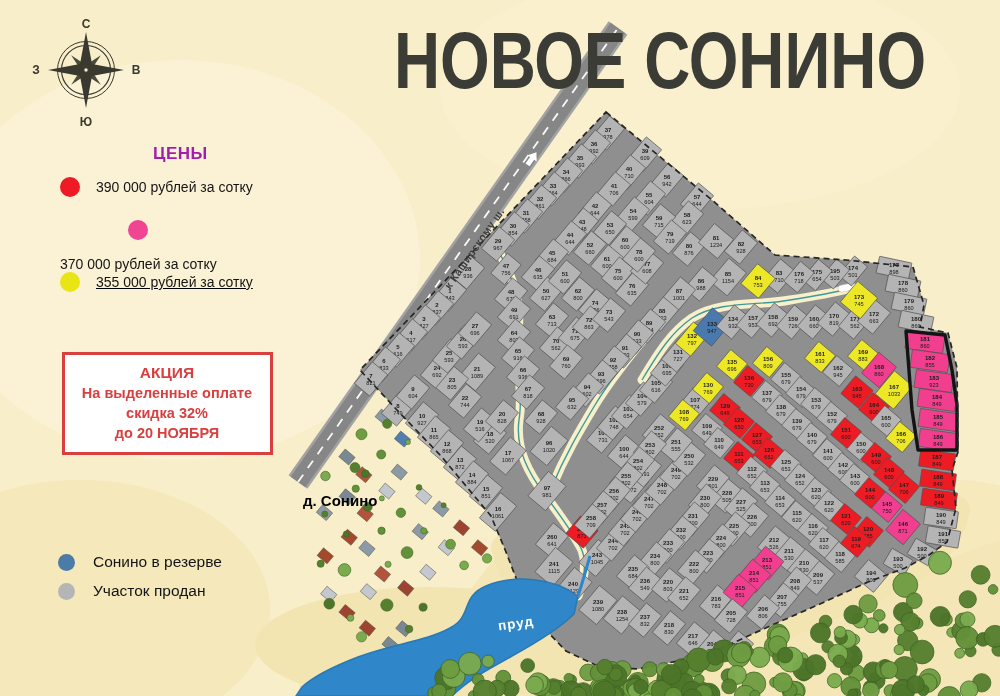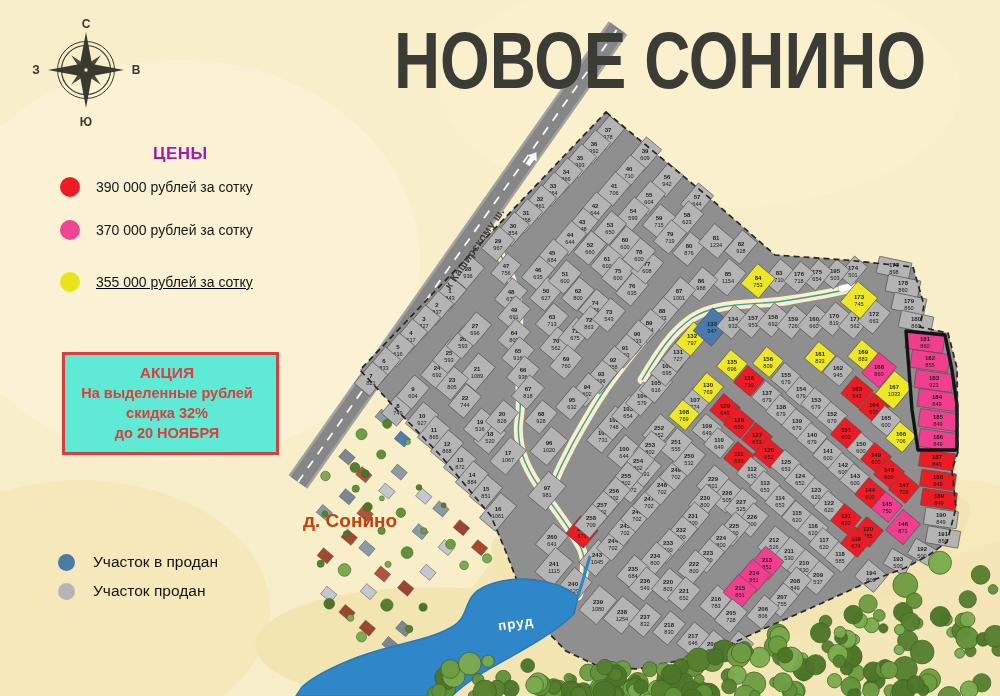--- a/index.html
+++ b/index.html
@@ -7,28 +7,28 @@
          background:#f8eec9;font-family:"Liberation Sans",sans-serif;}
   .stage svg.base{position:absolute;left:0;top:0;}
   .overlay{position:absolute;}
   .title{left:320px;top:14px;width:680px;text-align:center;
          font-size:76px;font-weight:bold;color:#3b3c36;letter-spacing:0;
          transform:scale(.84,1.05);transform-origin:center top;white-space:nowrap;}
   .prices-heading{left:153px;top:144px;font-size:17px;font-weight:bold;color:#a21caf;letter-spacing:.5px;}
   .price-row{left:60px;display:flex;align-items:center;gap:16px;}
   .dot{width:20px;height:20px;border-radius:50%;flex:0 0 auto;}
   .price-label{font-size:14px;color:#141414;white-space:nowrap;}
-  .promo{left:62px;top:352px;width:200px;border:3px solid #d84040;background:#5eead4;
+  .promo{left:62px;top:352px;width:200px;border:3px solid #d84040;background:#ffffff;
          color:#d84040;text-align:center;font-weight:bold;font-size:14.5px;line-height:20px;
-         padding:8px 9px 9px 2px;}
+         padding:8px 3px 9px 2px;}
   .promo .l0{font-size:15.5px;}
   .status-row{left:58px;display:flex;align-items:center;gap:18px;}
   .dot-sm{width:17px;height:17px;border-radius:50%;flex:0 0 auto;}
   .status-label{font-size:15.5px;color:#141414;white-space:nowrap;}
-  .village-label{left:303px;top:510px;font-size:19px;font-weight:bold;color:#c2410c;white-space:nowrap;}
+  .village-label{left:303px;top:492px;font-size:15px;font-weight:bold;color:#000000;white-space:nowrap;}
   .pond-label{left:498px;top:616px;font-size:13.5px;font-weight:bold;color:#ffffff;
               transform:rotate(-8deg);letter-spacing:1px;}
   .road-label{left:375px;top:242px;width:200px;height:14px;text-align:center;
               transform:rotate(-55deg);transform-origin:center center;
               font-size:11px;font-weight:bold;color:#3d3d3d;letter-spacing:.3px;white-space:nowrap;}
 </style>
 </head>
 <body>
 
 <div class="stage">
@@ -1414,39 +1414,39 @@
     </g>
   </svg>
 
   <div class="overlay title">НОВОЕ СОНИНО</div>
 
   <div class="overlay prices-heading">ЦЕНЫ</div>
   <div class="overlay price-row" style="top:177px;">
     <span class="dot" style="background: rgb(238, 27, 36);"></span>
     <span class="price-label">390 000 рублей за сотку</span>
   </div>
-  <div class="overlay price-row" style="top:220px;">
+  <div class="overlay price-row" style="top:220px;flex-direction:column;">
     <span class="dot" style="background: rgb(240, 69, 146);"></span>
     <span class="price-label">370 000 рублей за сотку</span>
   </div>
   <div class="overlay price-row" style="top:272px;text-decoration:underline;">
     <span class="dot" style="background: rgb(233, 228, 22);"></span>
     <span class="price-label">355 000 рублей за сотку</span>
   </div>
 
   <div class="overlay promo">
     <div class="l0">АКЦИЯ</div>
-    <div>На выделенные рублей</div>
+    <div>На выделенные оплате</div>
     <div>скидка 32%</div>
     <div>до 20 НОЯБРЯ</div>
   </div>
 
   <div class="overlay status-row" style="top:553px;">
     <span class="dot-sm" style="background: rgb(77, 123, 168);"></span>
-    <span class="status-label">Участок в продан</span>
+    <span class="status-label">Сонино в резерве</span>
   </div>
   <div class="overlay status-row" style="top:582px;">
     <span class="dot-sm" style="background: rgb(181, 181, 181);"></span>
     <span class="status-label">Участок продан</span>
   </div>
 
   <div class="overlay village-label">д. Сонино</div>
   <div class="overlay pond-label">пруд</div>
   <div class="overlay road-label">к Каширскому ш.</div>
 </div>

